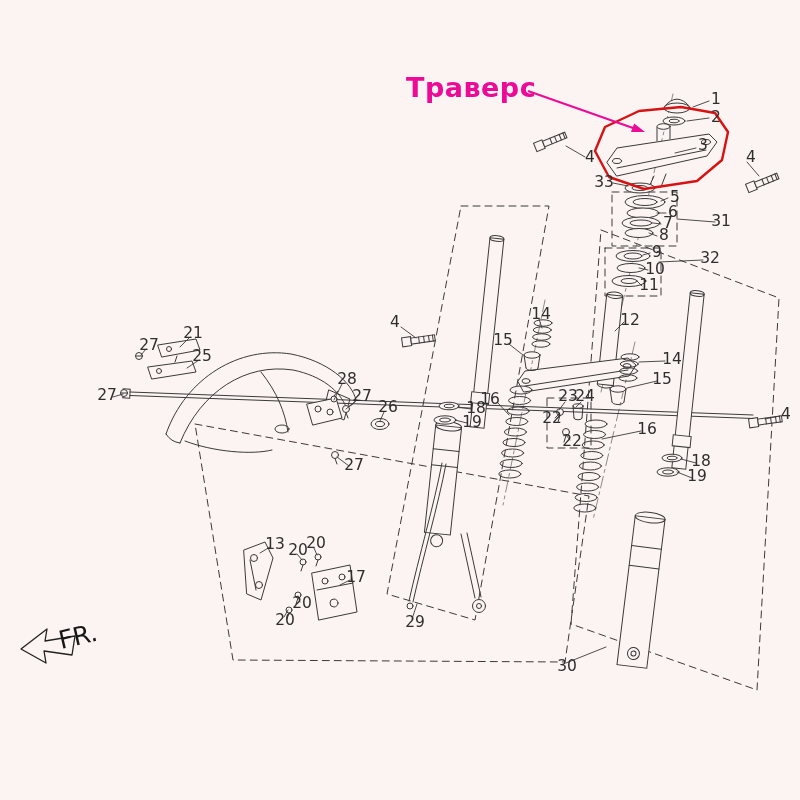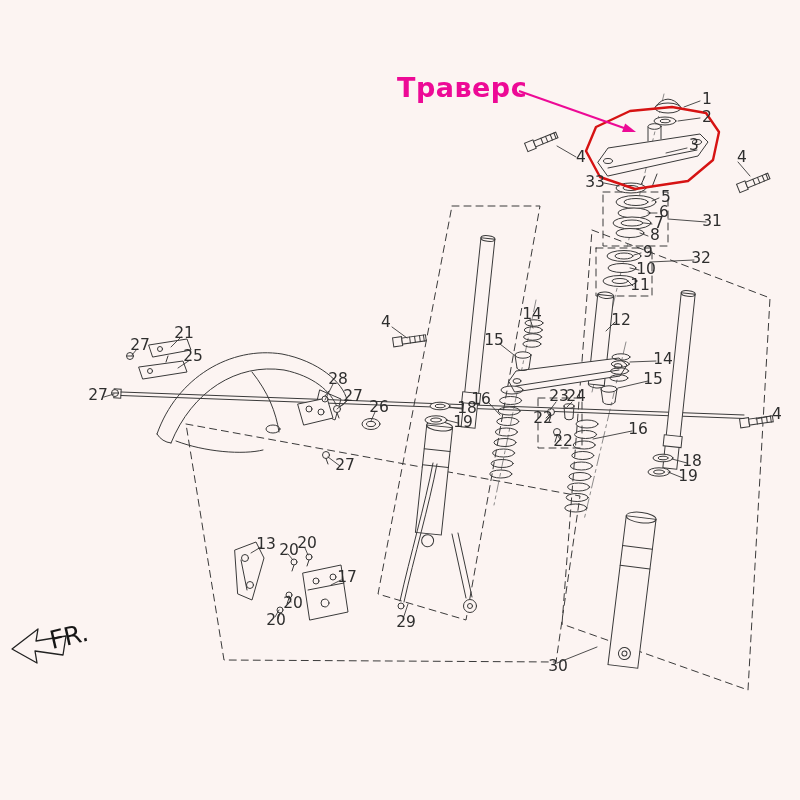--- a/index.html
+++ b/index.html
@@ -2,21 +2,21 @@
 <html><head>
 <meta charset="utf-8">
 <style>
   html,body{margin:0;padding:0;}
   body{
     width:800px;height:800px;
     background:#fcf4f2;
     font-family:"DejaVu Sans", sans-serif;
     overflow:hidden;
   }
-  .stage{position:relative;width:689px;height:800px;}
+  .stage{position:relative;width:689px;height:800px;margin-left:9px;}
   svg{display:block;}
   .art{stroke:#3a3a3a;fill:none;stroke-width:1;stroke-linecap:round;}
   .art .solid{fill:#fcf4f2;}
   .dash{stroke-dasharray:7 5;}
   .axis{stroke-dasharray:12 4 3 4;stroke-width:.8;stroke:#6e6e6e;}
   .leaders line{stroke:#3a3a3a;stroke-width:.9;}
   .hl{fill:none;stroke-width:2.4;stroke-linejoin:round;}
   .marrow-line{stroke-width:2;}
   .title-text{font-size:27px;font-weight:bold;letter-spacing:.5px;}
   .fr-text{font-size:25px;fill:#161616;}

